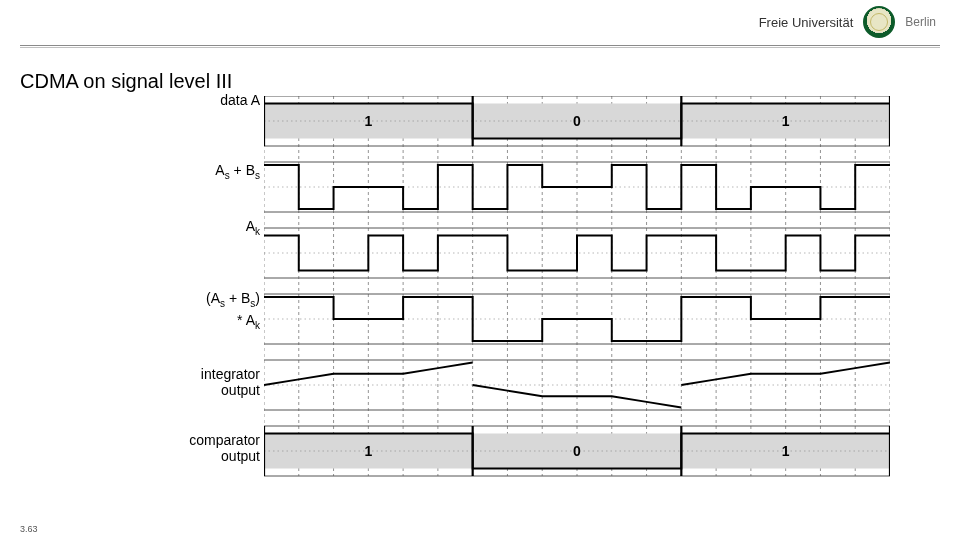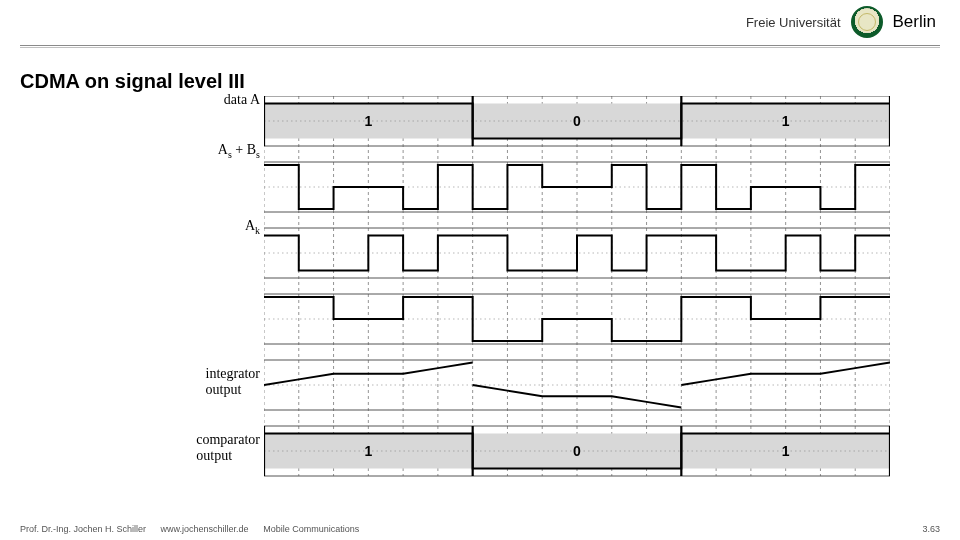--- a/index.html
+++ b/index.html
@@ -5,25 +5,25 @@
   * { margin: 0; padding: 0; box-sizing: border-box; }
   html, body { width: 960px; height: 540px; font-family: Arial, sans-serif; background: #fff; color: #000; }
   .slide { position: relative; width: 960px; height: 540px; }
   .topbar { position: absolute; top: 0; left: 0; right: 0; height: 46px; padding-left: 32px; }
   .hr { position: absolute; top: 45px; left: 20px; right: 20px; height: 1px; background: #8a8a8a; }
   .hr2 { position: absolute; top: 47px; left: 20px; right: 20px; height: 1px; background: #c0c0c0; }
   .uni { position: absolute; top: 6px; right: 24px; display: flex; align-items: center; gap: 10px; }
   .uni-text { font-size: 13px; color: #333; }
   .seal { width: 32px; height: 32px; border-radius: 50%; border: 2px solid #0d5b2a; background: radial-gradient(circle at 50% 45%, #e8e6c5 55%, #d9d7be 60%, #0d5b2a 60%); position: relative; }
   .seal::after{ content:""; position:absolute; inset:5px; border-radius:50%; border:1px solid #c4b96a;}
-  .uni-b { font-size: 17px; color: #000000; text-align: right; }
-  .title { position: absolute; top: 70px; left: 20px; font-size: 20px; font-weight: bold; }
+  .uni-b { font-size: 12px; color: #737373; text-align: right; }
+  .title { position: absolute; top: 70px; left: 20px; font-size: 20px; font-weight: normal; }
   .plot { position: absolute; top: 96px; left: 264px; width: 626px; height: 390px; }
   .labels-col { position: absolute; left: 20px; top: 90px; width: 244px; height: 400px; font-size: 14px; color: #000; }
-  .lab { position: absolute; right: 4px; line-height: 1.15em; font-family: Liberation Serif, serif; }
+  .lab { position: absolute; right: 4px; text-align: right; line-height: 1.15em; }
   .sub { font-size: 10px; vertical-align: sub; }
   .rightA { position: absolute; top: 114px; left: 852px; font-size: 16px; }
   .footer { position: absolute; bottom: 6px; left: 20px; right: 20px; display:flex; justify-content:space-between; font-size: 9px; color:#555;}
   .footer .left span{ margin-right: 12px;}
   svg { display:block; }
 </style>
 </head>
 <body>
 
 <div class="slide">
@@ -34,22 +34,23 @@
       <span class="uni-b">Berlin</span>
     </div>
   </div>
   <div class="hr"></div>
   <div class="hr2"></div>
 
   <div class="title">CDMA on signal level III</div>
 
   <div class="labels-col">
     <div class="lab" style="top:2px">data A</div>
-    <div class="lab" style="top:52px" id="lab-asbs">A<span class="sub">s</span> + B<span class="sub">s</span></div>
+    <div class="lab" style="top:72px" id="lab-asbs">A<span class="sub">s</span> + B<span class="sub">s</span></div>
     <div class="lab" style="top:128px" id="lab-ak">A<span class="sub">k</span></div>
+    <div class="lab" style="top:200px" id="lab-asbsak">(A<span class="sub">s</span> + B<span class="sub">s</span>)<br>* A<span class="sub">k</span></div>
     <div class="lab" style="top:276px; white-space:pre">integrator
 output</div>
     <div class="lab" style="top:342px; white-space:pre">comparator
 output</div>
   </div>
 
   <div class="rightA" id="lab-ad">A<span class="sub">d</span></div>
 
   <div class="plot">
     <svg id="plotsvg" width="626" height="390" viewBox="0 0 626 390">
@@ -111,20 +112,15 @@
         <line x1="417.33333333333337" y1="330" x2="417.33333333333337" y2="380" stroke="#000" stroke-width="2.2"></line>
         <line x1="626" y1="330" x2="626" y2="380" stroke="#000" stroke-width="2.2"></line>
         <path d="M 0 337.5 L 34.77777777777778 337.5 L 69.55555555555556 337.5 L 104.33333333333334 337.5 L 139.11111111111111 337.5 L 173.88888888888889 337.5 L 208.66666666666669 337.5 L 208.66666666666669 372.5 L 243.44444444444446 372.5 L 278.22222222222223 372.5 L 313 372.5 L 347.77777777777777 372.5 L 382.55555555555554 372.5 L 417.33333333333337 372.5 L 417.33333333333337 337.5 L 452.11111111111114 337.5 L 486.8888888888889 337.5 L 521.6666666666666 337.5 L 556.4444444444445 337.5 L 591.2222222222223 337.5 L 626 337.5 " stroke="#000" stroke-width="2" fill="none" stroke-linejoin="miter"></path>
         <text x="104.33333333333334" y="360" text-anchor="middle" font-size="14" font-weight="bold" fill="#000">1</text>
         <text x="313" y="360" text-anchor="middle" font-size="14" font-weight="bold" fill="#000">0</text>
         <text x="521.6666666666666" y="360" text-anchor="middle" font-size="14" font-weight="bold" fill="#000">1</text>
       </svg>
   </div>
 
   <div class="footer">
-    <div class="left">
-      <span>Prof. Dr.-Ing. Jochen H. Schiller</span>
-      <span>www.jochenschiller.de</span>
-      <span>Mobile Communications</span>
-    </div>
     <div>3.63</div>
   </div>
 </div>
 
 </body></html>

